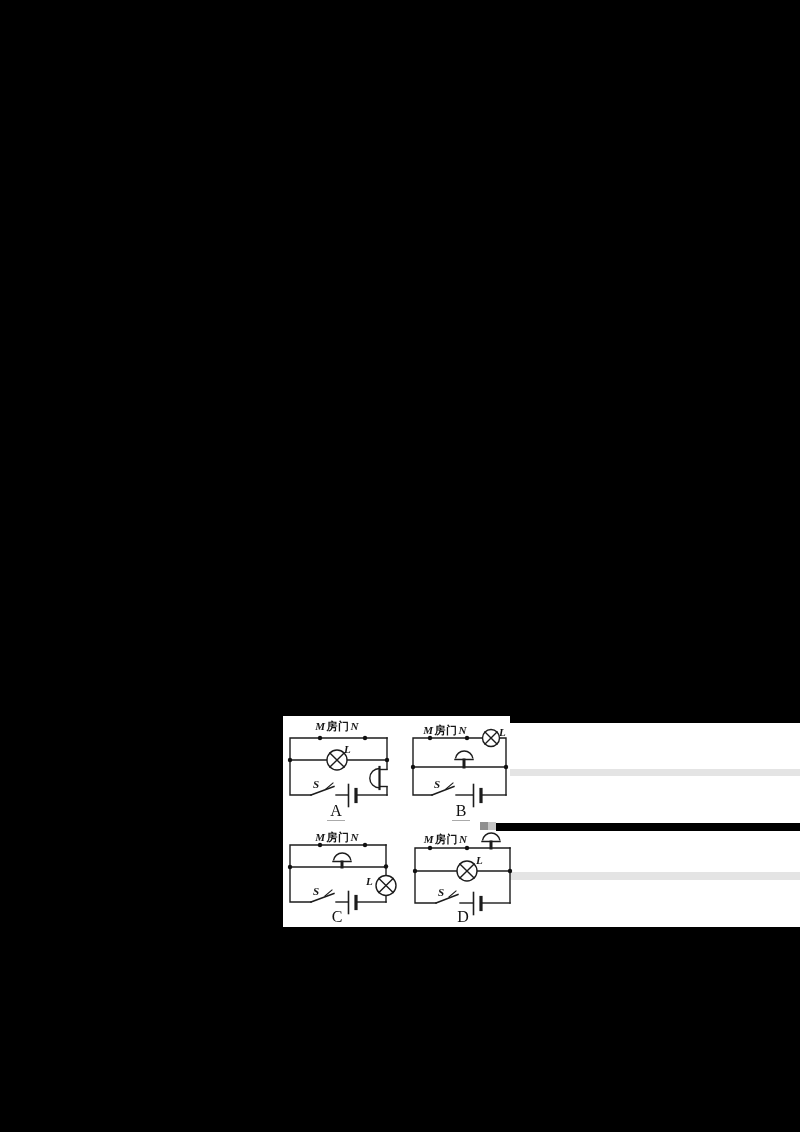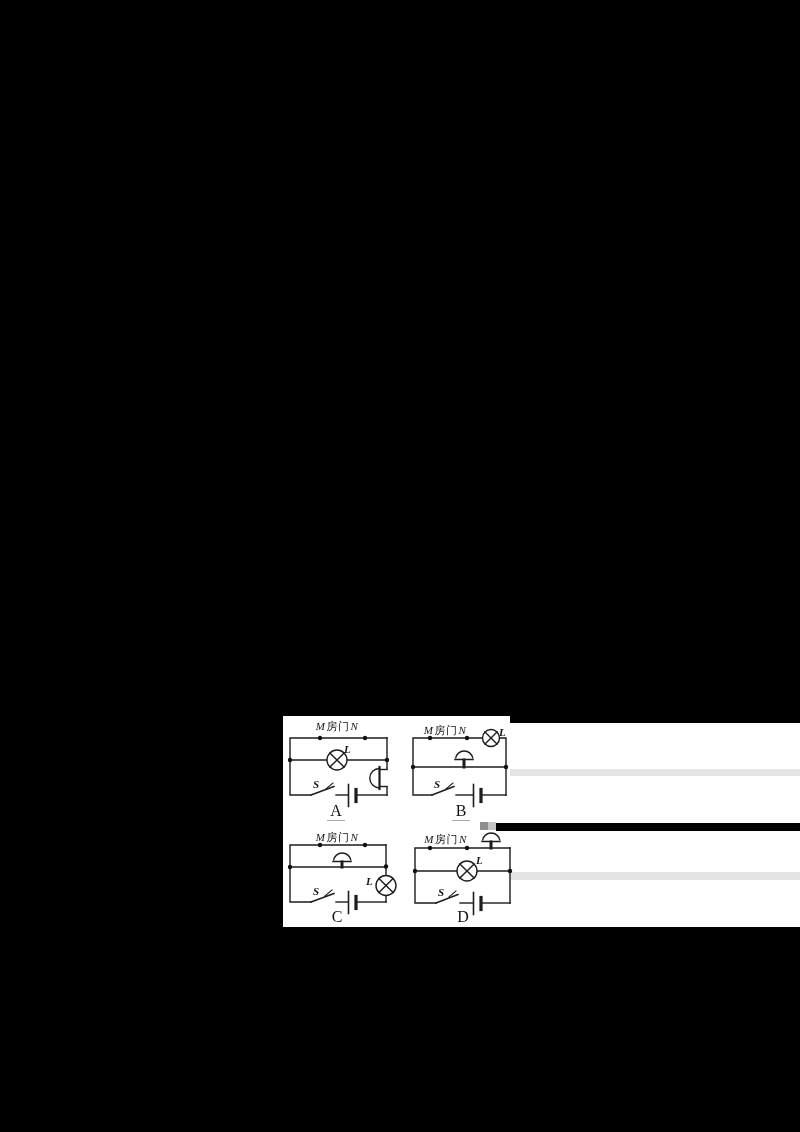--- a/index.html
+++ b/index.html
@@ -1,20 +1,20 @@
 <!DOCTYPE html>
 <html><head>
 <meta charset="utf-8">
 <style>
   html,body{margin:0;padding:0;background:#000;}
   #stage{position:relative;width:800px;height:1132px;background:#000;overflow:hidden;
          font-family:"Liberation Serif","DejaVu Serif",serif;}
   .panel{position:absolute;background:#fff;}
   .rect{position:absolute;}
-  .cap{position:absolute;font-size:11px;font-weight:400;color:#151515;text-align:center;
+  .cap{position:absolute;font-size:11px;font-weight:700;color:#151515;text-align:center;
        line-height:12px;letter-spacing:0.5px;white-space:nowrap;}
   .cap .it{font-style:italic;padding:0 1px;}
   .lbl{position:absolute;font-size:11px;font-weight:700;font-style:italic;color:#151515;line-height:12px;}
   .opt{position:absolute;font-size:16px;color:#111;text-align:center;width:18px;line-height:16px;}
   .opt.ul{border-bottom:1.5px solid #aaa;padding-bottom:1px;}
   svg{position:absolute;overflow:visible;}
   .wire{stroke:#1c1c1c;stroke-width:1.4;fill:none;stroke-linecap:square;}
   .sym{stroke:#1c1c1c;fill:#fff;stroke-width:1.4;}
   .dot{fill:#111;stroke:none;}
 </style>

